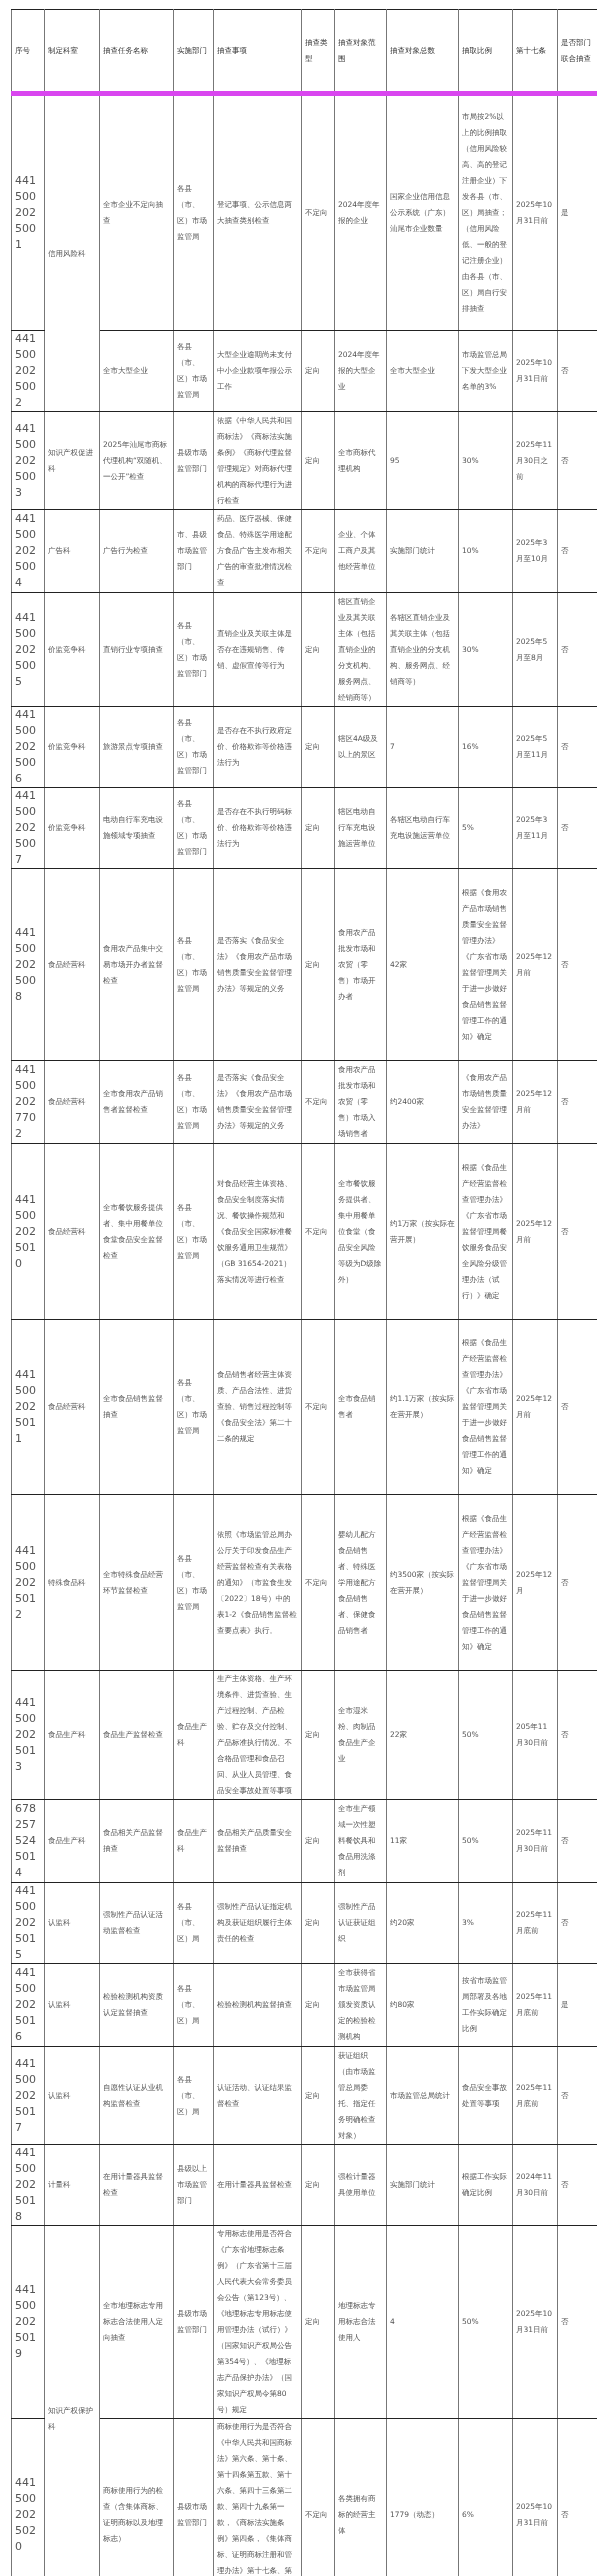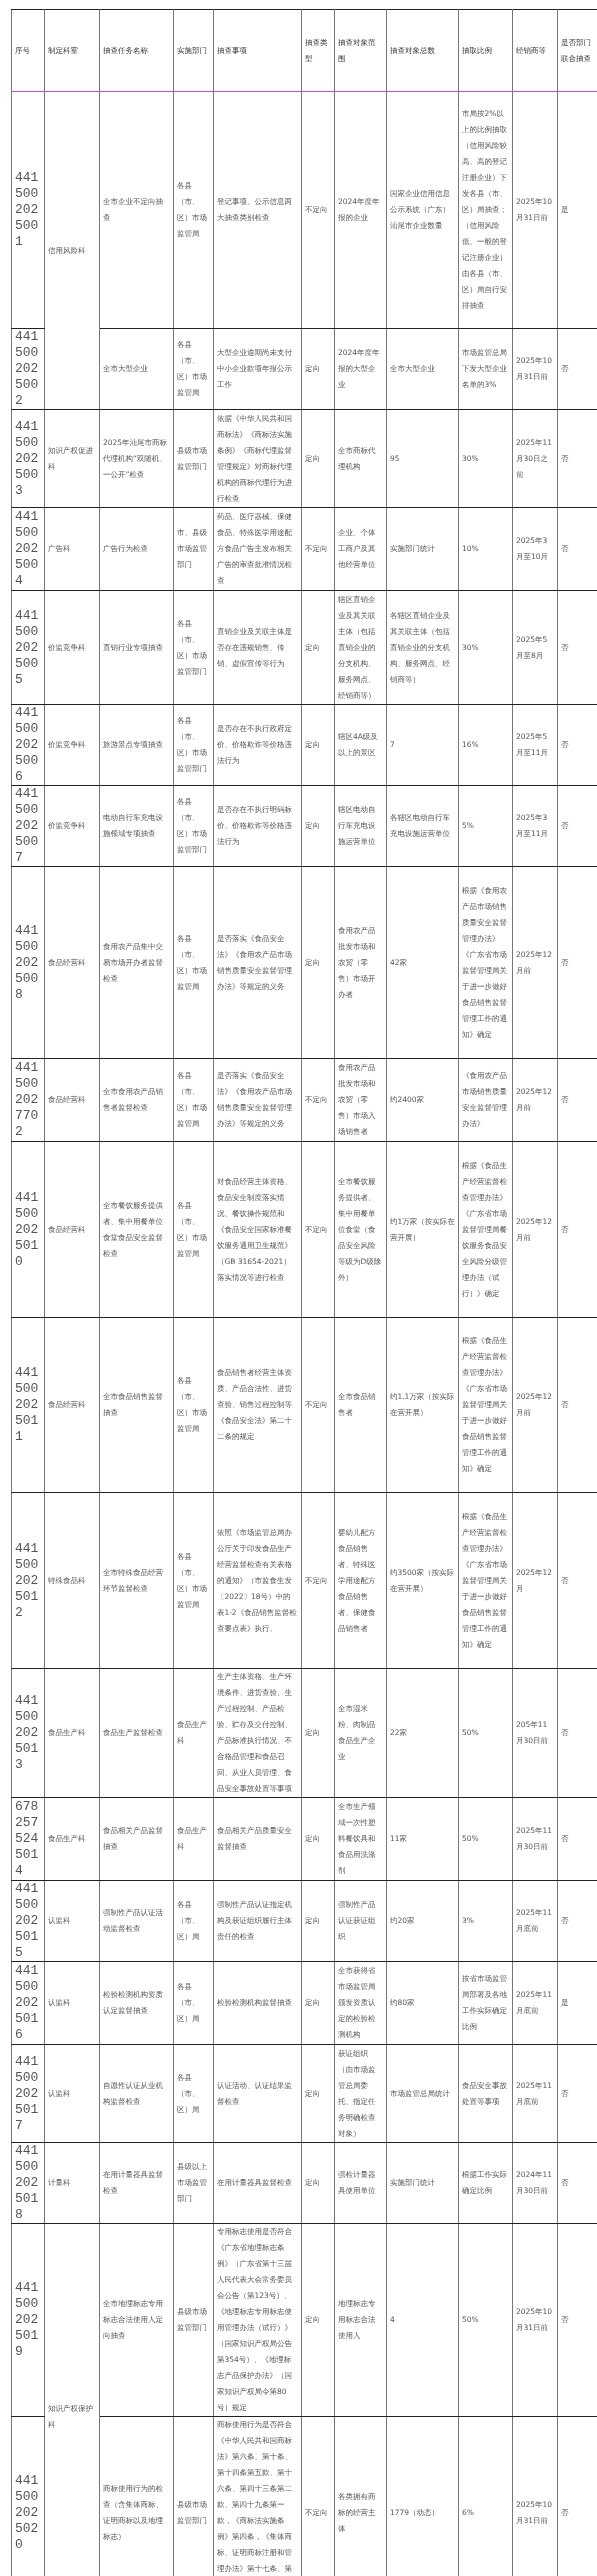--- a/index.html
+++ b/index.html
@@ -1,21 +1,21 @@
 <!DOCTYPE html>
 <html style="font-size:8.2px"><head>
 <meta charset="utf-8">
 <style>
   html, body { margin:0; padding:0; background:#ffffff; }
   body { width:597px; height:3012px; position:relative; font-family:"DejaVu Sans", sans-serif; color:#555; }
   table.plan { position:absolute; left:10.8px; top:9.3px; border-collapse:collapse; table-layout:fixed; width:585px; }
   table.plan td, table.plan th { border:0.5px solid #777; font-size:7.5px; line-height:16px; font-weight:normal; text-align:left; vertical-align:middle; padding:0 3.1px; word-break:break-all; color:#555; }
-  table.plan th { height:81px; border-top:1px solid #222; border-bottom:1px solid #d946ef; color:#333;font-family:Liberation Mono, monospace; }
+  table.plan th { height:81px; border-top:1px solid #222; border-bottom:5px solid #d946ef; color:#333;font-family:Liberation Mono, monospace; }
   table.plan tr.row td { border-bottom:1px solid #222; }
-  table.plan td.code { font-size:13px;font-family:Liberation Mono, monospace; }
+  table.plan td.code { font-size:11px; }
 </style>
 </head>
 <body>
 
 <table class="plan">
   <colgroup>
     <col style="width:33px">
       <col style="width:55px">
       <col style="width:74px">
       <col style="width:40px">
@@ -31,21 +31,21 @@
     <tr>
       <th>序号</th>
       <th>制定科室</th>
       <th>抽查任务名称</th>
       <th>实施部门</th>
       <th>抽查事项</th>
       <th>抽查类型</th>
       <th>抽查对象范围</th>
       <th>抽查对象总数</th>
       <th>抽取比例</th>
-      <th>经销商等</th>
+      <th>第十七条</th>
       <th>是否部门联合抽查</th>
     </tr>
   </thead>
   <tbody id="tbody">
       <tr class="row" style="height: 237px;">
         <td class="code">441500202 5001</td>
         <td rowspan="2">信用风险科</td>
         <td>全市企业不定向抽查</td>
         <td>各县（市、区）市场监管局</td>
         <td>登记事项、公示信息两大抽查类别检查</td>

